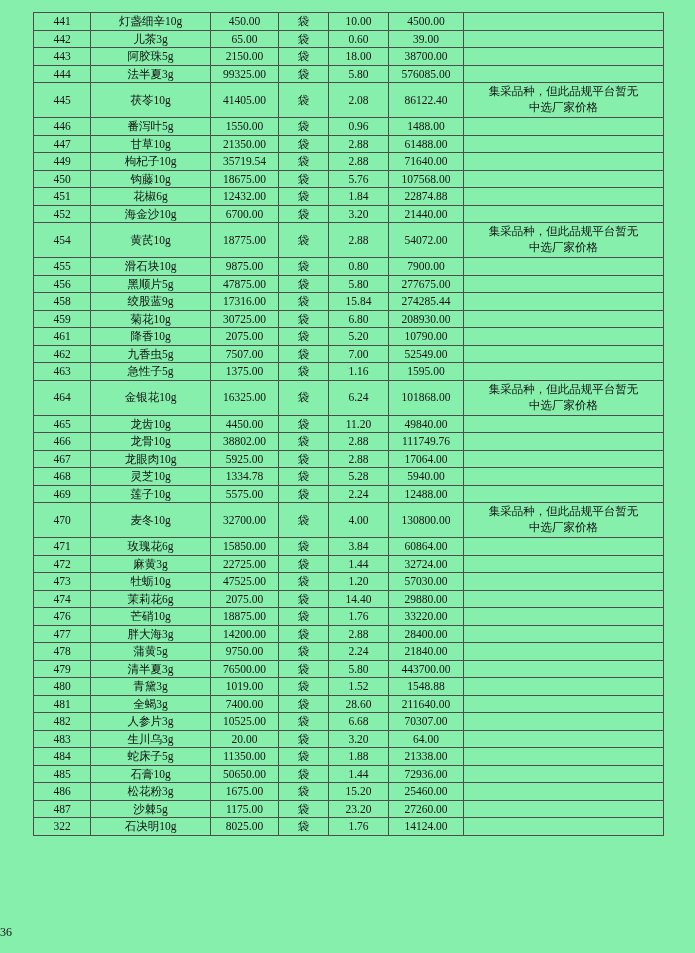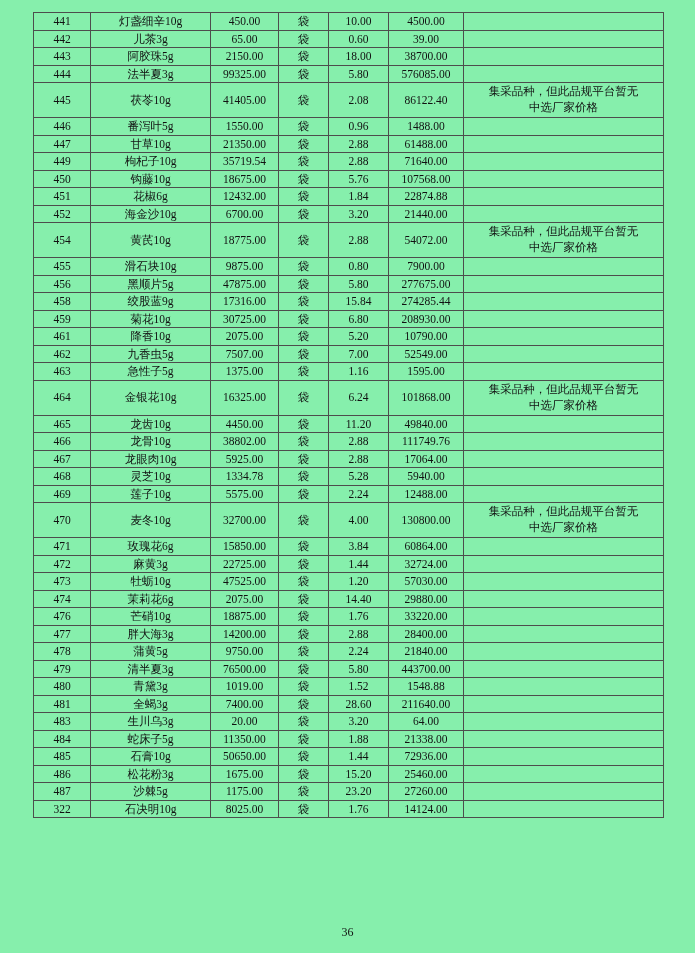--- a/index.html
+++ b/index.html
@@ -46,21 +46,21 @@
   }
   table.price-table td.note {
     white-space: pre-line;
     line-height: 1.35;
   }
   .page-number {
     position: absolute;
     left: 0;
     right: 0;
     top: 925px;
-    text-align: center;
+    text-align: left;
     font-size: 12px;
     color: #111111;
   }
 </style>
 </head>
 <body>
 
 <div class="sheet">
 
   <table class="price-table">
@@ -396,20 +396,29 @@
         <tr>
           <td>481</td>
           <td>全蝎3g</td>
           <td>7400.00</td>
           <td>袋</td>
           <td>28.60</td>
           <td>211640.00</td>
           <td class="note"></td>
         </tr>
         <tr>
+          <td>482</td>
+          <td>人参片3g</td>
+          <td>10525.00</td>
+          <td>袋</td>
+          <td>6.68</td>
+          <td>70307.00</td>
+          <td class="note"></td>
+        </tr>
+        <tr>
           <td>483</td>
           <td>生川乌3g</td>
           <td>20.00</td>
           <td>袋</td>
           <td>3.20</td>
           <td>64.00</td>
           <td class="note"></td>
         </tr>
         <tr>
           <td>484</td>

